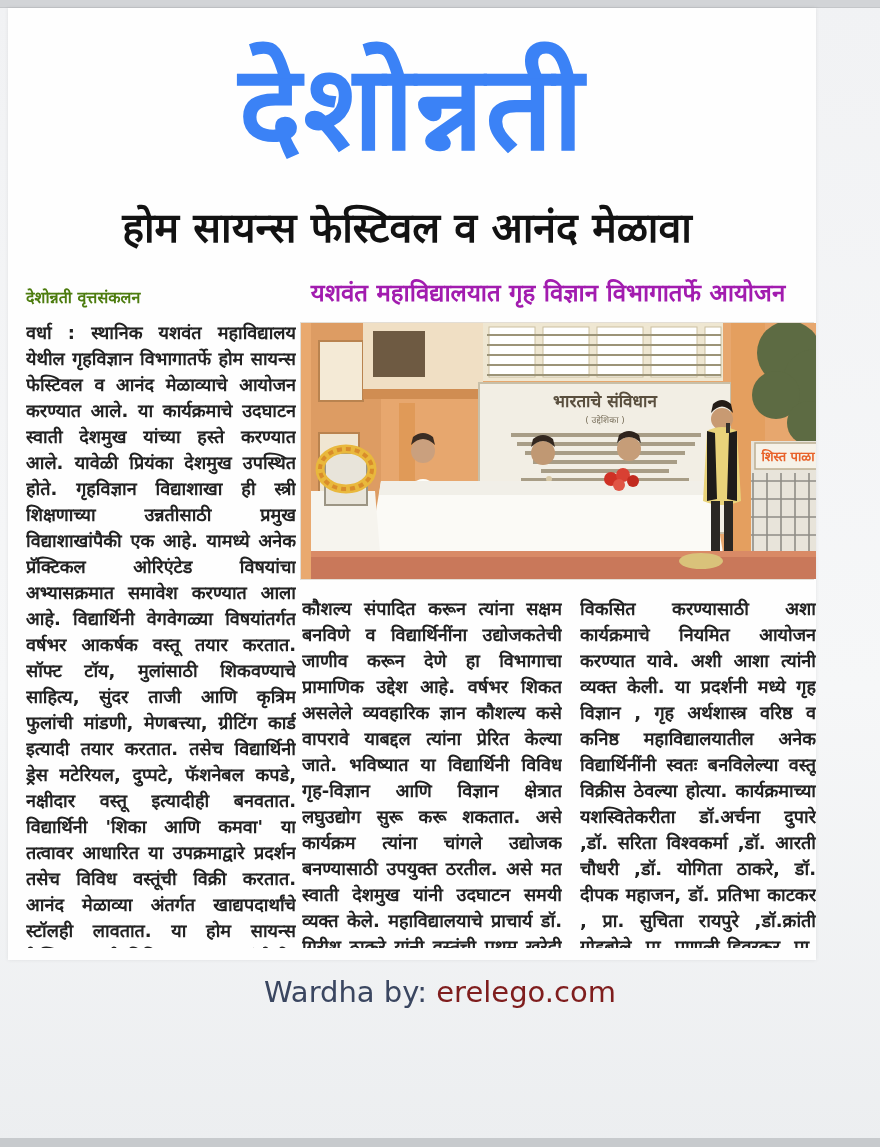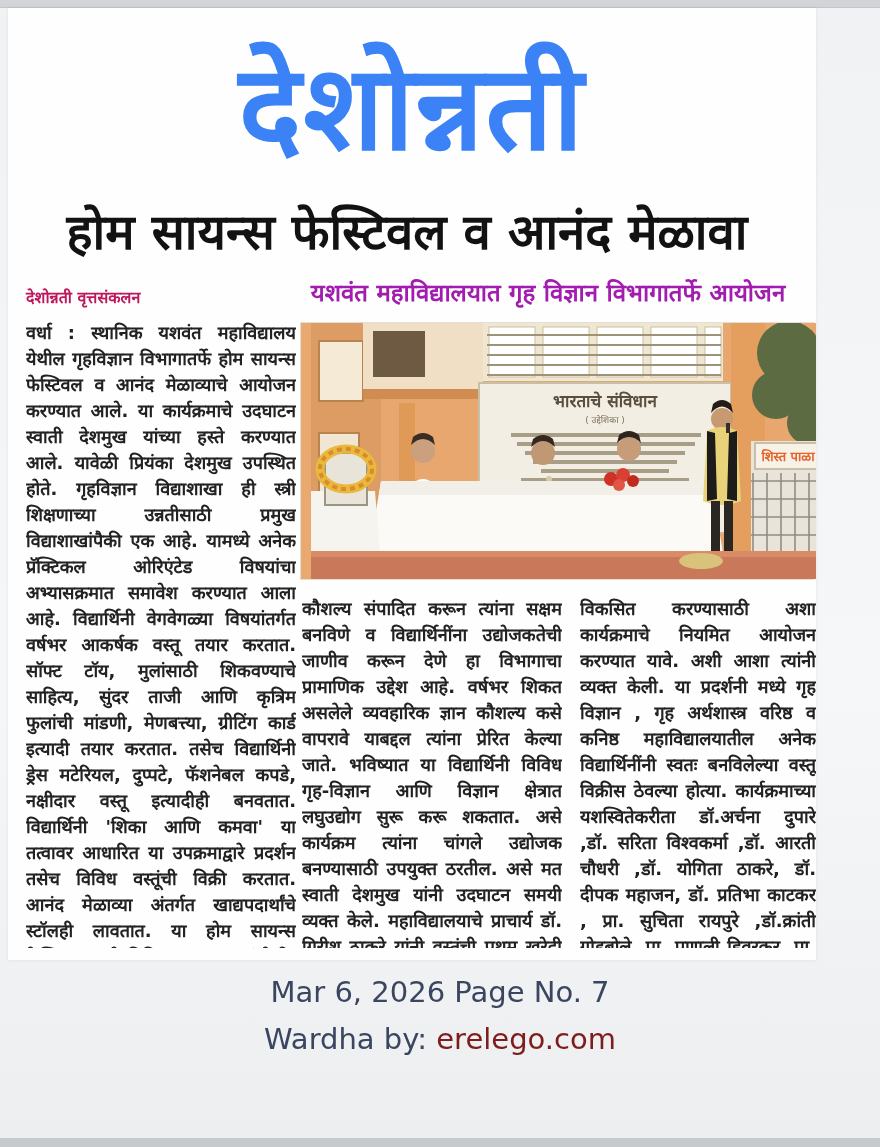--- a/index.html
+++ b/index.html
@@ -21,26 +21,26 @@
     overflow:hidden;
   }
   .masthead {
     position:absolute; left:0; top:6px; width:100%; height:188px;
     display:flex; align-items:center; justify-content:center;
     color:#3b82f6; font-weight:800; font-size:118px; letter-spacing:2px;
     line-height:1;
   }
   .headline {
     position:absolute; left:14px; top:196px; width:770px;
-    color:#121212; font-weight:800; font-size:49px; line-height:1.2;
+    color:#121212; font-weight:800; font-size:41px; line-height:1.2;
     text-align:center; letter-spacing:0px;
   }
   .byline {
     position:absolute; left:18px; top:278px; width:250px;
-    color:#be185d; font-weight:700; font-size:16px;
+    color:#4d7c0f; font-weight:700; font-size:16px;
   }
   .subheadline {
     position:absolute; left:270px; top:270px; width:540px;
     color:#a21caf; font-weight:800; font-size:24px; text-align:center;
     line-height:1.25;
   }
   .coltext {
     color:#222; font-weight:600; font-size:18px; line-height:26px;
     text-align:justify; text-justify:inter-word; word-spacing:1px;
   }
@@ -222,19 +222,18 @@
     <div class="coltext">कौशल्य संपादित करून त्यांना सक्षम बनविणे व विद्यार्थिनींना उद्योजकतेची जाणीव करून देणे हा विभागाचा प्रामाणिक उद्देश आहे. वर्षभर शिकत असलेले व्यवहारिक ज्ञान कौशल्य कसे वापरावे याबद्दल त्यांना प्रेरित केल्या जाते. भविष्यात या विद्यार्थिनी विविध गृह-विज्ञान आणि विज्ञान क्षेत्रात लघुउद्योग सुरू करू शकतात. असे कार्यक्रम त्यांना चांगले उद्योजक बनण्यासाठी उपयुक्त ठरतील. असे मत स्वाती देशमुख यांनी उदघाटन समयी व्यक्त केले. महाविद्यालयाचे प्राचार्य डॉ. गिरीश ठाकरे यांनी वस्तूंची प्रथम खरेदी करून विद्यार्थिनींचा उत्साह द्विगुणित केला. प्रमुख अतिथी म्हणून या प्रदर्शनात मुख्यत्वे शरयू वंदिले यांनी विद्यार्थिनींचा उत्साह वाढविला. विद्यार्थिनी मधील उद्योजकगुण</div>
   </div>
 
   <div class="col-right">
     <div class="coltext">विकसित करण्यासाठी अशा कार्यक्रमाचे नियमित आयोजन करण्यात यावे. अशी आशा त्यांनी व्यक्त केली. या प्रदर्शनी मध्ये गृह विज्ञान , गृह अर्थशास्त्र वरिष्ठ व कनिष्ठ महाविद्यालयातील अनेक विद्यार्थिनींनी स्वतः बनविलेल्या वस्तू विक्रीस ठेवल्या होत्या. कार्यक्रमाच्या यशस्वितेकरीता डॉ.अर्चना दुपारे ,डॉ. सरिता विश्वकर्मा ,डॉ. आरती चौधरी ,डॉ. योगिता ठाकरे, डॉ. दीपक महाजन, डॉ. प्रतिभा काटकर , प्रा. सुचिता रायपुरे ,डॉ.क्रांती गोडबोले ,प्रा. प्रणाली हिवरकर ,प्रा. मेसेकर , डॉ.अमर डहाने, प्रा.मंजू मेश्राम .प्रा. निशिगंधा शास्त्रकार ,प्रा. माला नागदेवते, प्रा. प्रियंका राठोड तसेच लता सयाम,गायत्री देशमुख , रियाज शेख,वैभव लखवादे  व ऋषी बोधाने यांनी अथक परिश्रम घेतले</div>
   </div>
 
 </div>
 
 <div class="footer">
-  <div class="line2">Mar 6, 2026 Page No. 7</div>
   <div class="line3">
     <span>Wardha by: </span><a href="#">erelego.com</a>
   </div>
 </div>
 
 <div class="bottom-strip"></div>
 
 </body></html>

